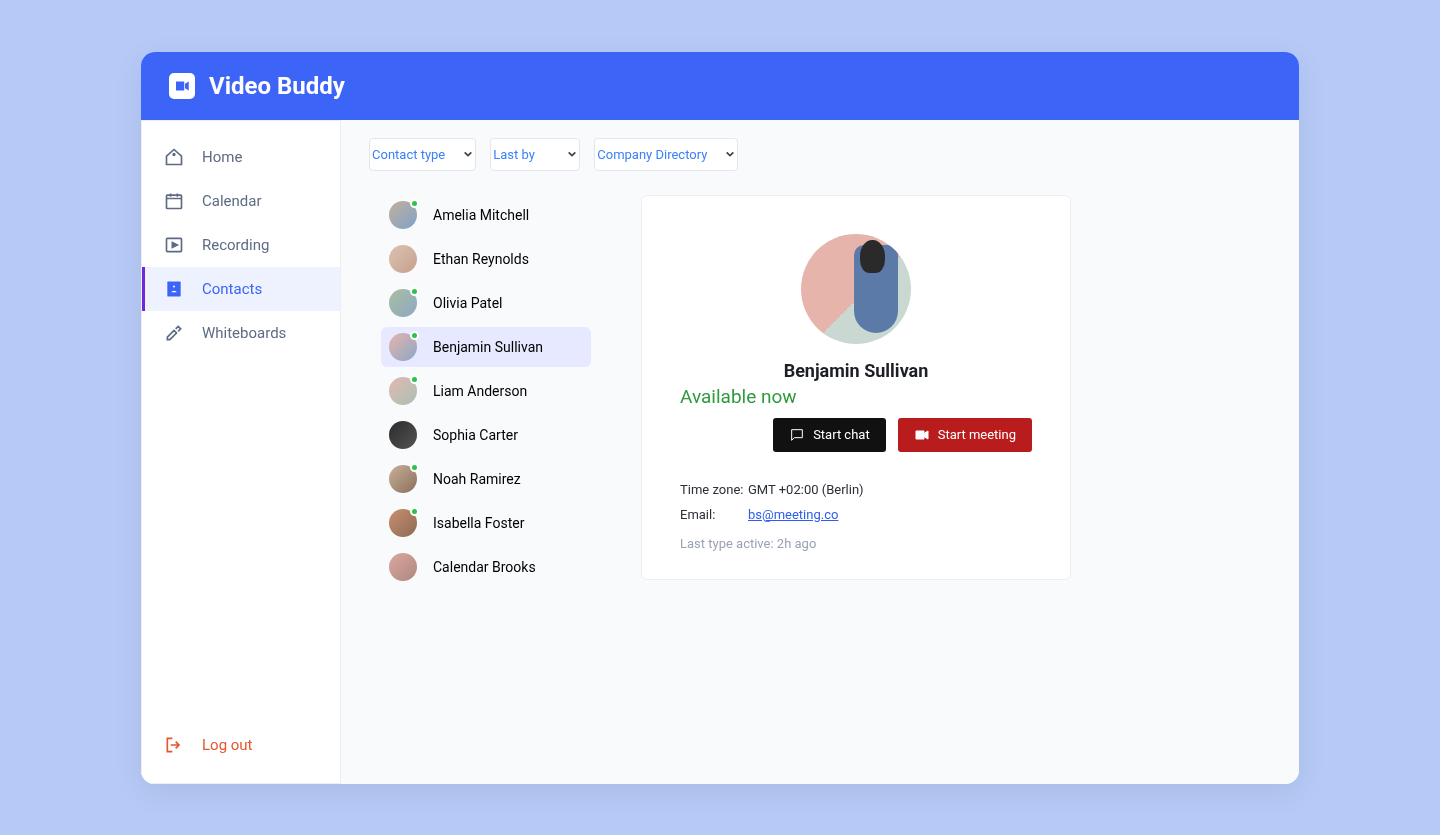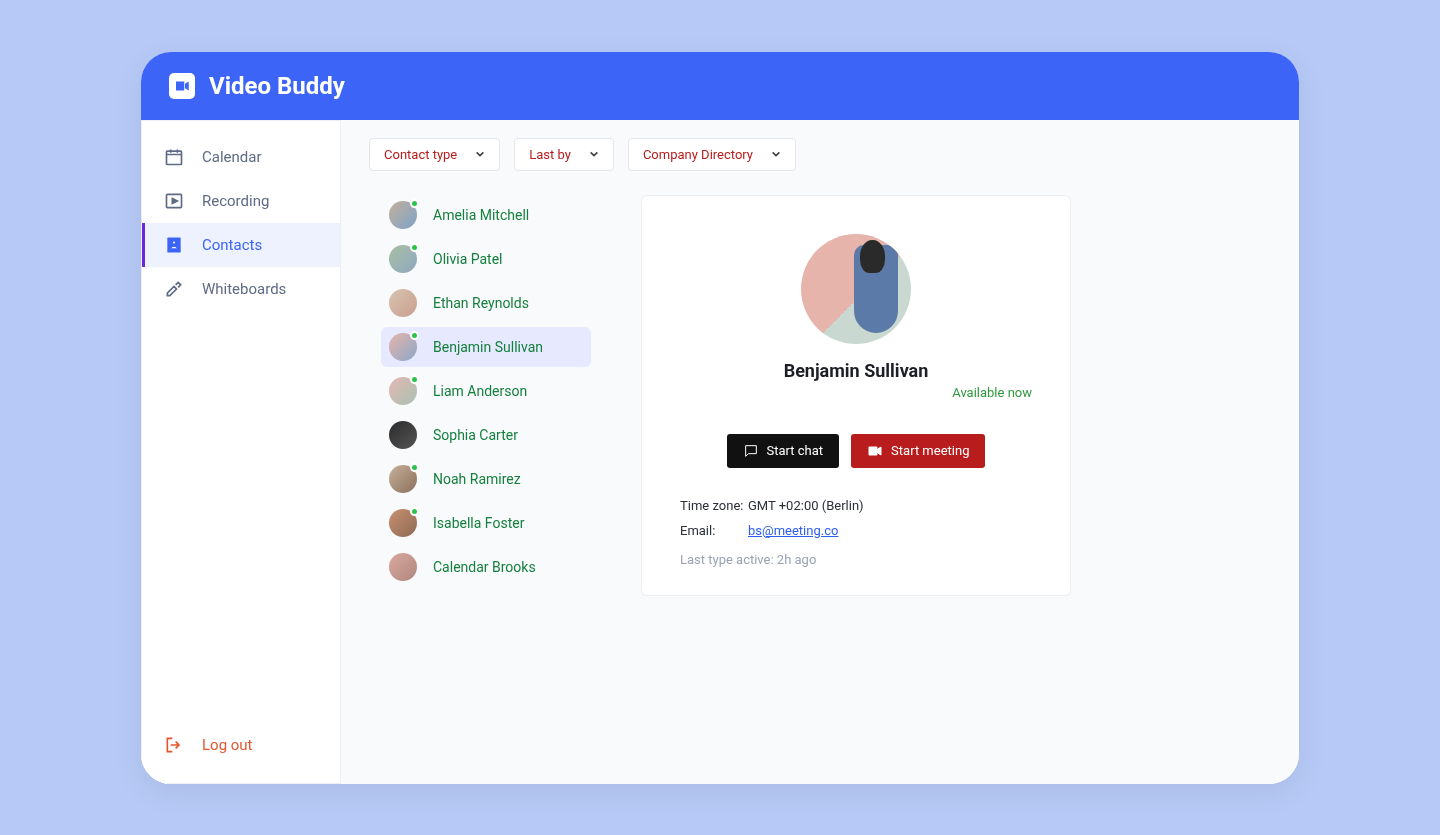--- a/index.html
+++ b/index.html
@@ -1,48 +1,48 @@
 <!DOCTYPE html>
 <html><head>
 <meta charset="utf-8">
 <style>
 * { margin:0; padding:0; box-sizing:border-box; font-family:-apple-system,BlinkMacSystemFont,"Segoe UI",Roboto,Arial,sans-serif; }
 body { background:#b7caf7; width:1440px; height:835px; display:flex; align-items:center; justify-content:center; }
-.app-window { width:1158px; height:732px; background:#fff; border-radius:30px; overflow:hidden; display:flex; flex-direction:column; box-shadow:0 8px 30px rgba(0,0,0,0.08); }
+.app-window { width:1158px; height:732px; background:#fff; border-radius:14px; overflow:hidden; display:flex; flex-direction:column; box-shadow:0 8px 30px rgba(0,0,0,0.08); }
 .header { background:#3c64f7; height:68px; display:flex; align-items:center; padding:0 28px; gap:14px; }
 .logo-badge { width:26px; height:26px; background:#fff; border-radius:5px; display:flex; align-items:center; justify-content:center; }
 .logo-badge svg { width:18px; height:18px; fill:#3c64f7; }
 .brand { color:#fff; font-size:24px; font-weight:700; }
 .body { flex:1; display:flex; background:#f9fafc; }
 .sidebar { width:200px; background:#fff; border:1px solid #eceef3; margin:0; display:flex; flex-direction:column; }
 .nav { padding-top:14px; flex:1; }
 .nav-item { display:flex; align-items:center; gap:18px; padding:12px 22px; font-size:15px; color:#5f6b85; cursor:pointer; }
 .nav-item svg { width:20px; height:20px; stroke:#5f6b85; fill:none; stroke-width:2; }
 .nav-item.active { background:#eef2ff; color:#3c64f7; border-left:3px solid #6d28d9; padding-left:19px; }
 .nav-item.active svg { stroke:#3c64f7; fill:#3c64f7; }
 .logout { display:flex; align-items:center; gap:18px; padding:18px 22px 28px; color:#e4572e; font-size:15px; cursor:pointer; }
 .logout svg { width:20px; height:20px; stroke:#e4572e; fill:none; stroke-width:2; }
 .main { flex:1; padding:18px 28px; }
 .filters { display:flex; gap:14px; margin-bottom:24px; }
-.filter { border:1px solid #e3e6ed; background:#fff; border-radius:4px; padding:8px 14px; font-size:13px; color:#b91c1c; display:flex; align-items:center; gap:18px; cursor:pointer; }
+.filter { border:1px solid #e3e6ed; background:#fff; border-radius:4px; padding:8px 2px; font-size:13px; color:#3b82f6; display:flex; align-items:center; gap:18px; cursor:pointer; }
 .filter svg { width:10px; height:10px; stroke:#444; fill:none; stroke-width:2; }
 .content { display:flex; gap:50px; align-items:flex-start; }
 .contacts-list { width:210px; margin-left:12px; }
-.contact-row { display:flex; align-items:center; gap:16px; padding:6px 8px; border-radius:6px; cursor:pointer; font-size:14px; color:#15803d; margin-bottom:4px; }
+.contact-row { display:flex; align-items:center; gap:16px; padding:6px 8px; border-radius:6px; cursor:pointer; font-size:14px; color:#000000; margin-bottom:4px; }
 .contact-row.selected { background:#e6e9ff; }
 .avatar-wrap { position:relative; width:28px; height:28px; }
 .avatar { width:28px; height:28px; border-radius:50%; background:linear-gradient(135deg,#d8a0a0,#9bb5d9); }
 .presence { position:absolute; top:-2px; right:-2px; width:9px; height:9px; border-radius:50%; background:#2bc24a; border:2px solid #fff; }
 .detail-card { width:430px; border:1px solid #eceef3; border-radius:6px; padding:38px 38px 28px; background:#fff; }
 .detail-avatar { width:110px; height:110px; border-radius:50%; margin:0 auto 16px; background:linear-gradient(135deg,#e6b4ab 0%,#e6b4ab 55%,#c9d9d2 55%,#c9d9d2 100%); position:relative; overflow:hidden; }
 .detail-avatar::before { content:""; position:absolute; left:48%; top:10%; width:40%; height:80%; background:#5b7aa8; border-radius:18px 18px 40px 40px; }
 .detail-avatar::after { content:""; position:absolute; left:54%; top:6%; width:22%; height:30%; background:#2a2a2a; border-radius:50% 50% 40% 40%; }
 .detail-name { text-align:center; font-size:18px; font-weight:700; color:#1c1f26; }
-.detail-status { text-align:right; font-size:13px; color:#2f9a3e; margin-top:4px; }
-.actions { display:flex; justify-content:center; gap:12px; margin:34px 0 30px; }
+.detail-status { text-align:left; font-size:19px; color:#2f9a3e; margin-top:4px; }
+.actions { display:flex; justify-content:flex-end; gap:12px; margin:10px 0 30px; }
 .btn { display:flex; align-items:center; gap:8px; padding:9px 16px; font-size:13px; border-radius:3px; cursor:pointer; border:none; }
 .btn-dark { background:#111; color:#fff; }
 .btn-primary { background:#b91c1c; color:#fff; }
 .btn svg { width:16px; height:16px; fill:#fff; stroke:#fff; stroke-width:1.5; }
 .info-row { display:flex; font-size:13px; color:#2b2f38; margin-bottom:10px; }
 .info-label { width:68px; color:#2b2f38; }
 .info-value a { color:#2d5ef0; text-decoration:underline; }
 .last-seen { font-size:13px; color:#9aa2b4; margin-top:14px; }
 </style>
 </head>
@@ -56,20 +56,27 @@
         </svg>
     </div>
     <div class="brand">Video Buddy</div>
   </div>
 
   <div class="body">
     <aside class="sidebar">
       <nav class="nav">
         <div class="nav-item">
           <svg viewBox="0 0 24 24">
+              <path d="M3 11l9-8 9 8v10H3z"></path>
+              <circle cx="12" cy="9" r="1" fill="#5f6b85"></circle>
+            </svg>
+          <span>Home</span>
+        </div>
+        <div class="nav-item">
+          <svg viewBox="0 0 24 24">
               <rect x="3" y="5" width="18" height="16" rx="1"></rect>
               <path d="M3 9h18 M8 3v4 M16 3v4"></path>
             </svg>
           <span>Calendar</span>
         </div>
         <div class="nav-item">
           <svg viewBox="0 0 24 24">
               <rect x="3" y="4" width="18" height="16" rx="1"></rect>
               <path d="M10 9l6 3-6 3z" fill="#5f6b85"></path>
             </svg>
@@ -124,30 +131,30 @@
         <div class="contacts-list" id="contacts-list">
             <div class="contact-row">
               <div class="avatar-wrap">
                 <div class="avatar" style="background: linear-gradient(135deg, rgb(194, 176, 154), rgb(127, 162, 201));"></div>
                 <div class="presence"></div>
               </div>
               <span>Amelia Mitchell</span>
             </div>
             <div class="contact-row">
               <div class="avatar-wrap">
+                <div class="avatar" style="background: linear-gradient(135deg, rgb(217, 195, 176), rgb(201, 159, 143));"></div>
+              </div>
+              <span>Ethan Reynolds</span>
+            </div>
+            <div class="contact-row">
+              <div class="avatar-wrap">
                 <div class="avatar" style="background: linear-gradient(135deg, rgb(168, 191, 160), rgb(143, 167, 194));"></div>
                 <div class="presence"></div>
               </div>
               <span>Olivia Patel</span>
-            </div>
-            <div class="contact-row">
-              <div class="avatar-wrap">
-                <div class="avatar" style="background: linear-gradient(135deg, rgb(217, 195, 176), rgb(201, 159, 143));"></div>
-              </div>
-              <span>Ethan Reynolds</span>
             </div>
             <div class="contact-row selected">
               <div class="avatar-wrap">
                 <div class="avatar" style="background: linear-gradient(135deg, rgb(230, 180, 171), rgb(140, 167, 199));"></div>
                 <div class="presence"></div>
               </div>
               <span>Benjamin Sullivan</span>
             </div>
             <div class="contact-row">
               <div class="avatar-wrap">

